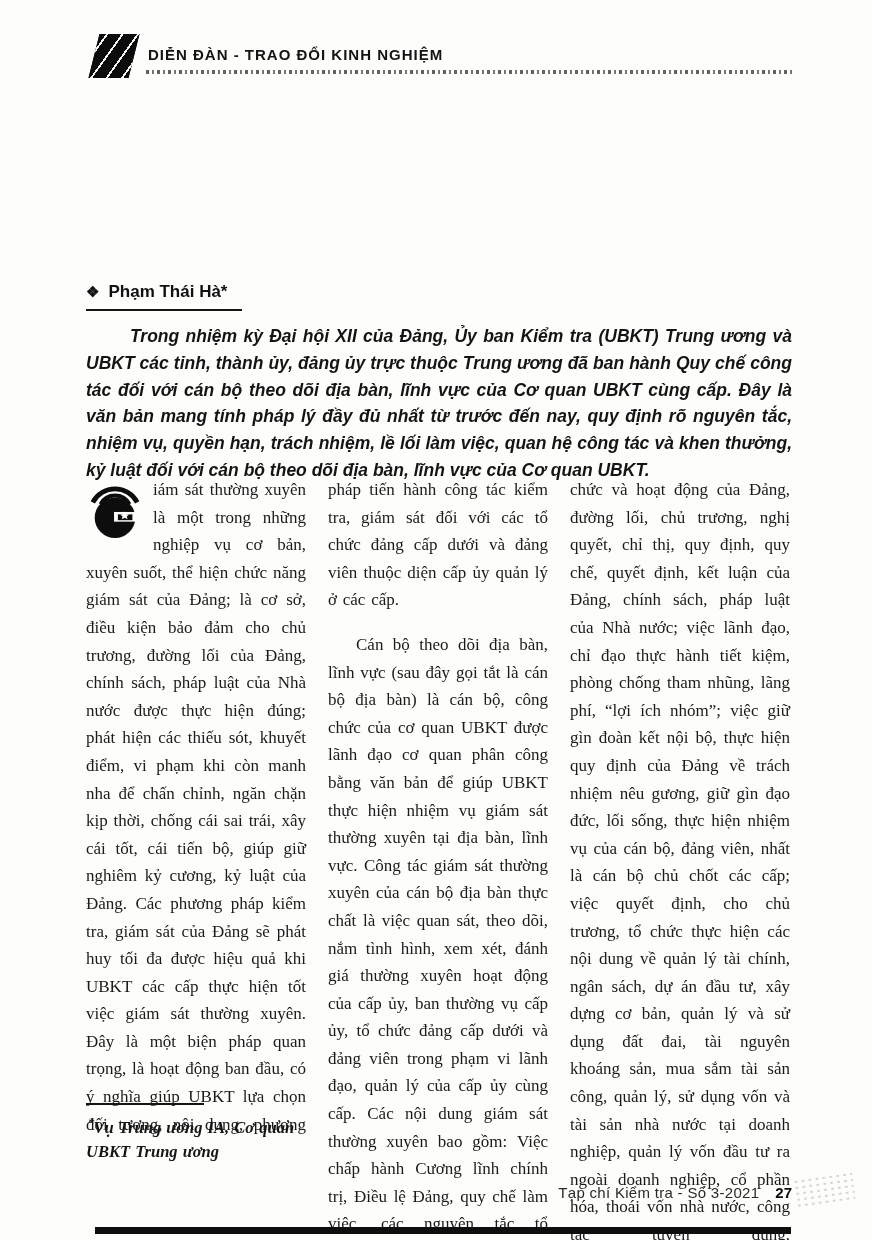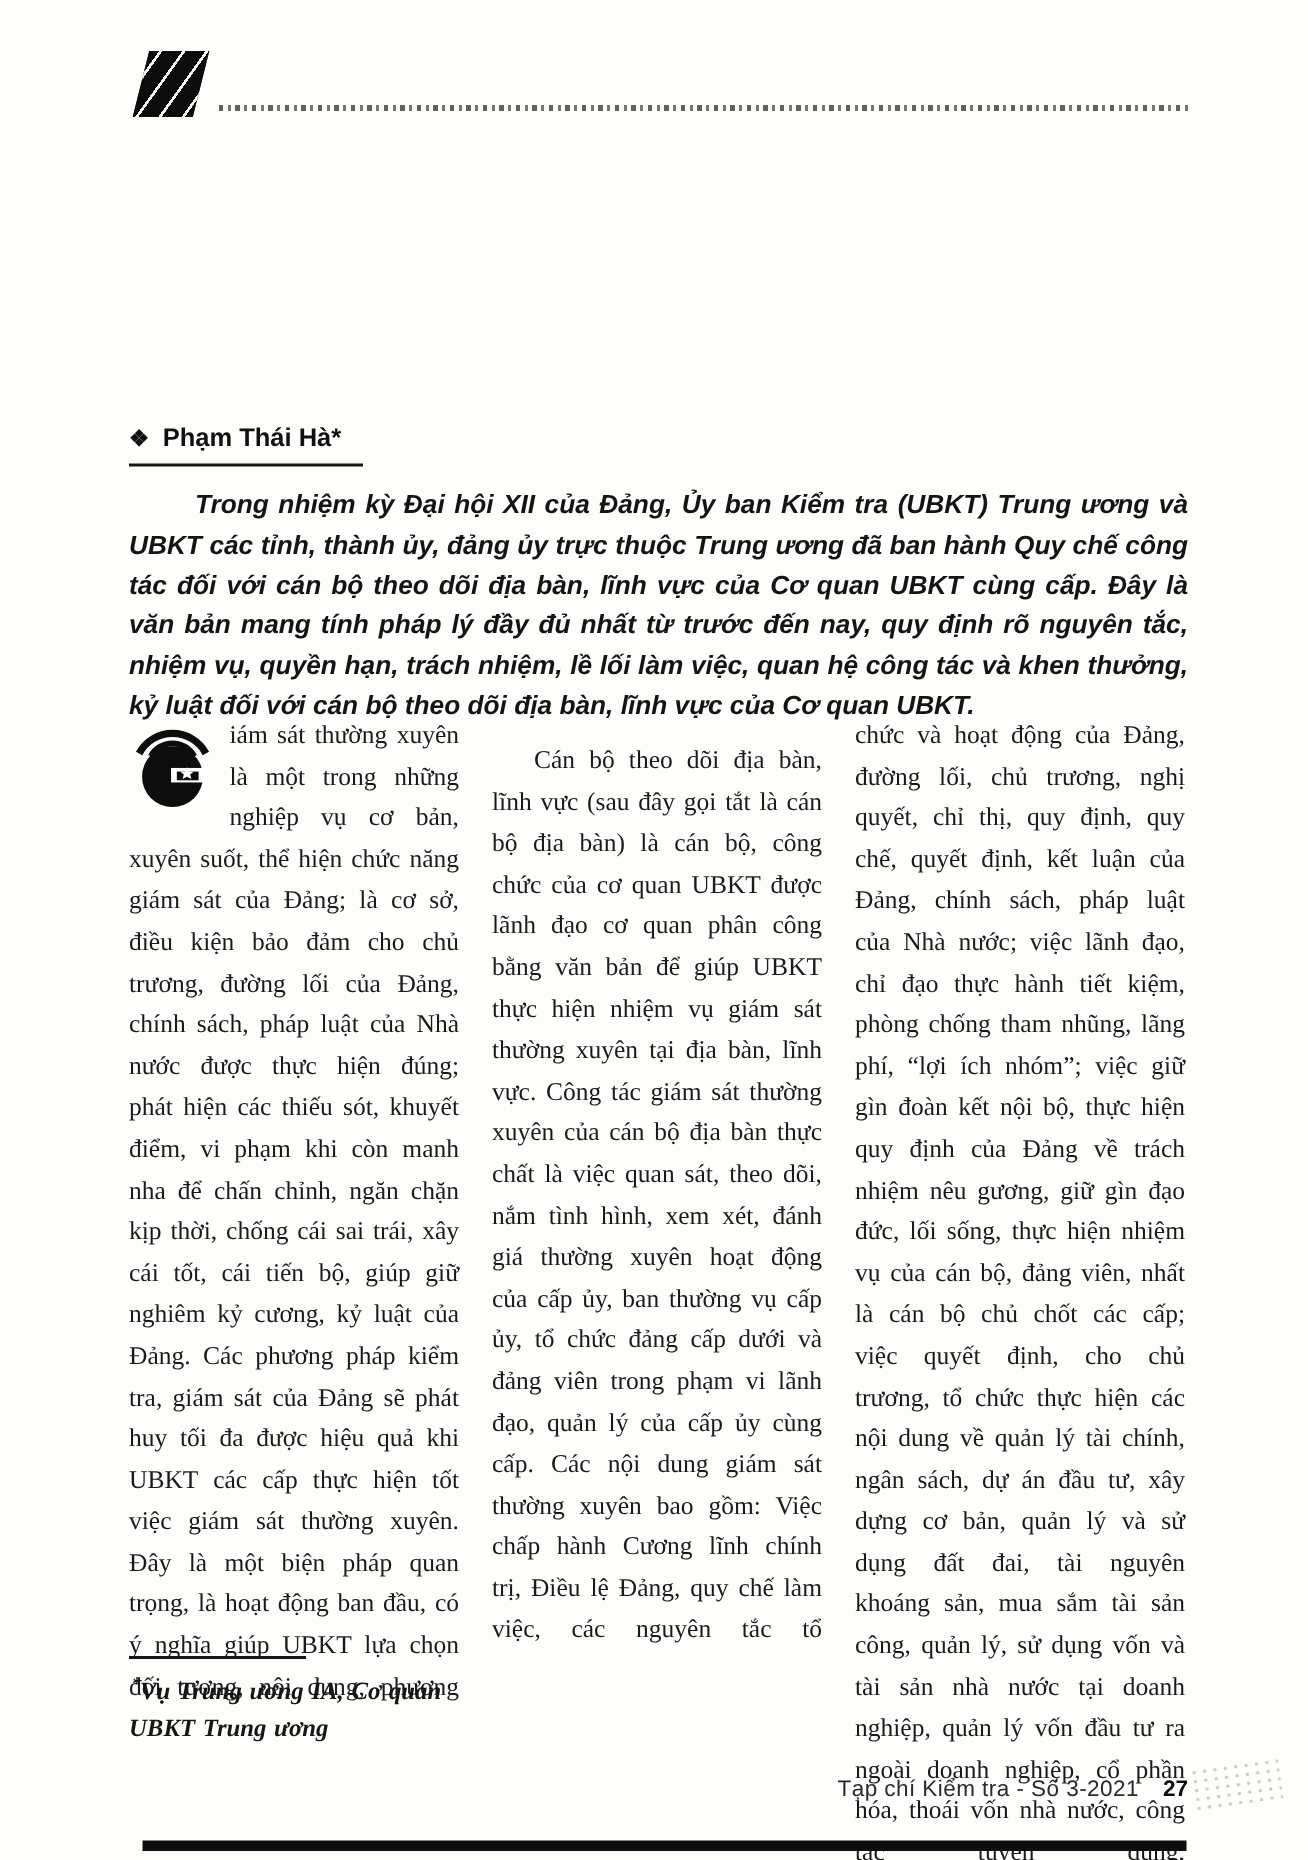--- a/index.html
+++ b/index.html
@@ -99,20 +99,21 @@
     background-size:7px 6px;opacity:.5;transform:rotate(-8deg);
   }
 </style>
 </head>
 <body>
 
 <div class="page">
 
   <div class="header">
     <div class="logo"></div>
+    <div class="header-label">DIỄN ĐÀN - TRAO ĐỔI KINH NGHIỆM</div>
   </div>
   <div class="header-rule"></div>
 
 
   <div class="author">
     <span class="marker">❖</span>
     <span>Phạm Thái Hà*</span>
   </div>
 
   <div class="lead">Trong nhiệm kỳ Đại hội XII của Đảng, Ủy ban Kiểm tra (UBKT) Trung ương và UBKT các tỉnh, thành ủy, đảng ủy trực thuộc Trung ương đã ban hành Quy chế công tác đối với cán bộ theo dõi địa bàn, lĩnh vực của Cơ quan UBKT cùng cấp. Đây là văn bản mang tính pháp lý đầy đủ nhất từ trước đến nay, quy định rõ nguyên tắc, nhiệm vụ, quyền hạn, trách nhiệm, lề lối làm việc, quan hệ công tác và khen thưởng, kỷ luật đối với cán bộ theo dõi địa bàn, lĩnh vực của Cơ quan UBKT.</div>
@@ -132,20 +133,21 @@
           </svg>
         </span><span>iám sát thường xuyên là một trong những nghiệp vụ cơ bản, xuyên suốt, thể hiện chức năng giám sát của Đảng; là cơ sở, điều kiện bảo đảm cho chủ trương, đường lối của Đảng, chính sách, pháp luật của Nhà nước được thực hiện đúng; phát hiện các thiếu sót, khuyết điểm, vi phạm khi còn manh nha để chấn chỉnh, ngăn chặn kịp thời, chống cái sai trái, xây cái tốt, cái tiến bộ, giúp giữ nghiêm kỷ cương, kỷ luật của Đảng. Các phương pháp kiểm tra, giám sát của Đảng sẽ phát huy tối đa được hiệu quả khi UBKT các cấp thực hiện tốt việc giám sát thường xuyên. Đây là một biện pháp quan trọng, là hoạt động ban đầu, có ý nghĩa giúp UBKT lựa chọn đối tượng, nội dung, phương</span>
       </p>
       <div class="footnote">
         <div class="footnote-rule"></div>
         <sup>*</sup><span>Vụ Trung ương IA, Cơ quan UBKT Trung ương</span>
       </div>
     </div>
 
     <div class="col">
+      <p class="para-end">pháp tiến hành công tác kiểm tra, giám sát đối với các tổ chức đảng cấp dưới và đảng viên thuộc diện cấp ủy quản lý ở các cấp.</p>
       <p class="indent">Cán bộ theo dõi địa bàn, lĩnh vực (sau đây gọi tắt là cán bộ địa bàn) là cán bộ, công chức của cơ quan UBKT được lãnh đạo cơ quan phân công bằng văn bản để giúp UBKT thực hiện nhiệm vụ giám sát thường xuyên tại địa bàn, lĩnh vực. Công tác giám sát thường xuyên của cán bộ địa bàn thực chất là việc quan sát, theo dõi, nắm tình hình, xem xét, đánh giá thường xuyên hoạt động của cấp ủy, ban thường vụ cấp ủy, tổ chức đảng cấp dưới và đảng viên trong phạm vi lãnh đạo, quản lý của cấp ủy cùng cấp. Các nội dung giám sát thường xuyên bao gồm: Việc chấp hành Cương lĩnh chính trị, Điều lệ Đảng, quy chế làm việc, các nguyên tắc tổ</p>
     </div>
 
     <div class="col">
       <p>chức và hoạt động của Đảng, đường lối, chủ trương, nghị quyết, chỉ thị, quy định, quy chế, quyết định, kết luận của Đảng, chính sách, pháp luật của Nhà nước; việc lãnh đạo, chỉ đạo thực hành tiết kiệm, phòng chống tham nhũng, lãng phí, “lợi ích nhóm”; việc giữ gìn đoàn kết nội bộ, thực hiện quy định của Đảng về trách nhiệm nêu gương, giữ gìn đạo đức, lối sống, thực hiện nhiệm vụ của cán bộ, đảng viên, nhất là cán bộ chủ chốt các cấp; việc quyết định, cho chủ trương, tổ chức thực hiện các nội dung về quản lý tài chính, ngân sách, dự án đầu tư, xây dựng cơ bản, quản lý và sử dụng đất đai, tài nguyên khoáng sản, mua sắm tài sản công, quản lý, sử dụng vốn và tài sản nhà nước tại doanh nghiệp, quản lý vốn đầu tư ra ngoài doanh nghiệp, cổ phần hóa, thoái vốn nhà nước, công tác tuyển dụng,</p>
     </div>
 
   </div>
 
   <div class="footer">

